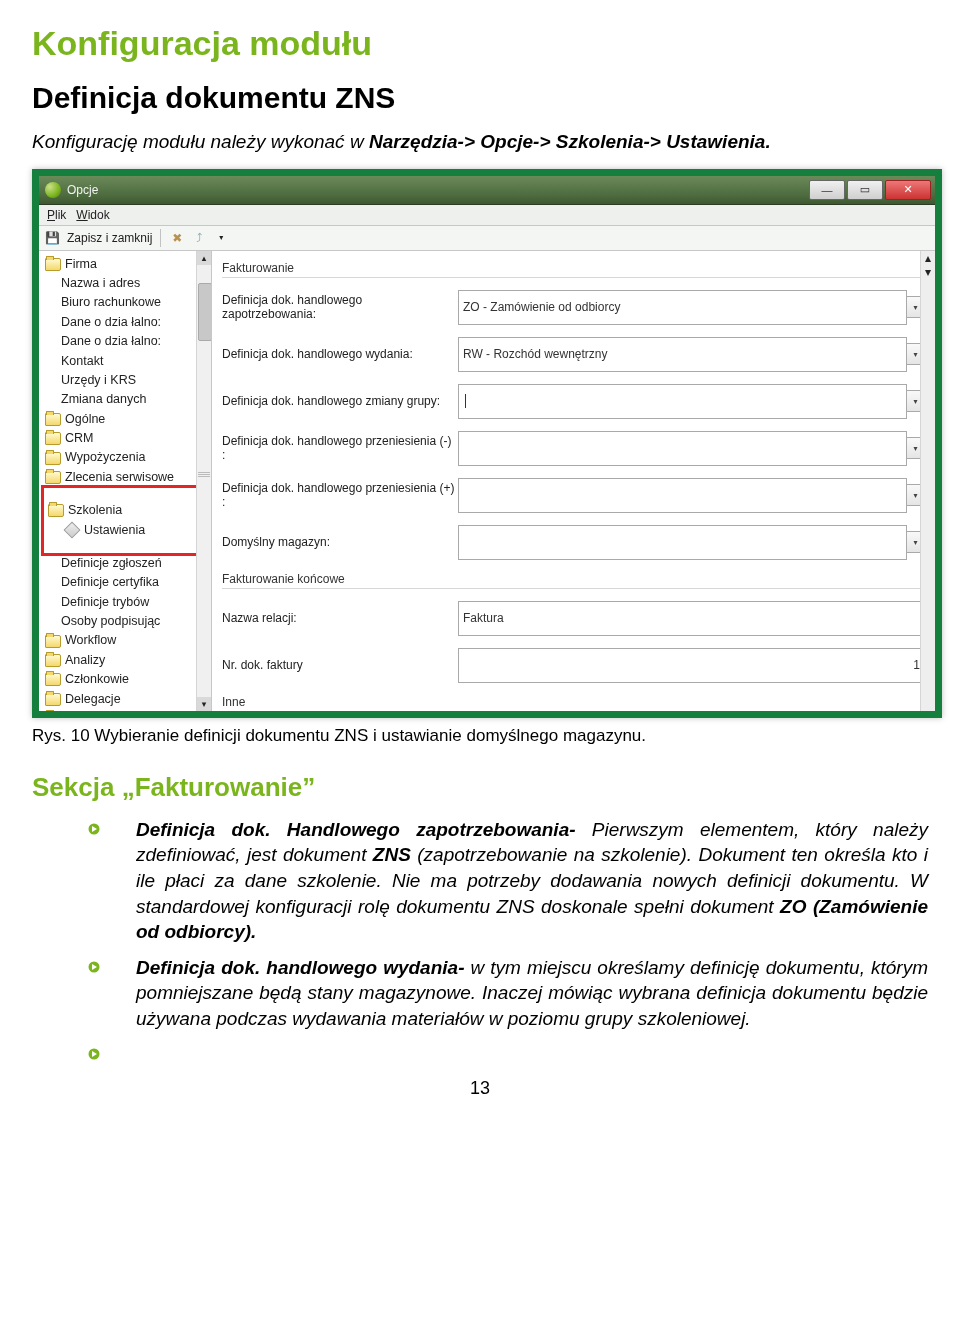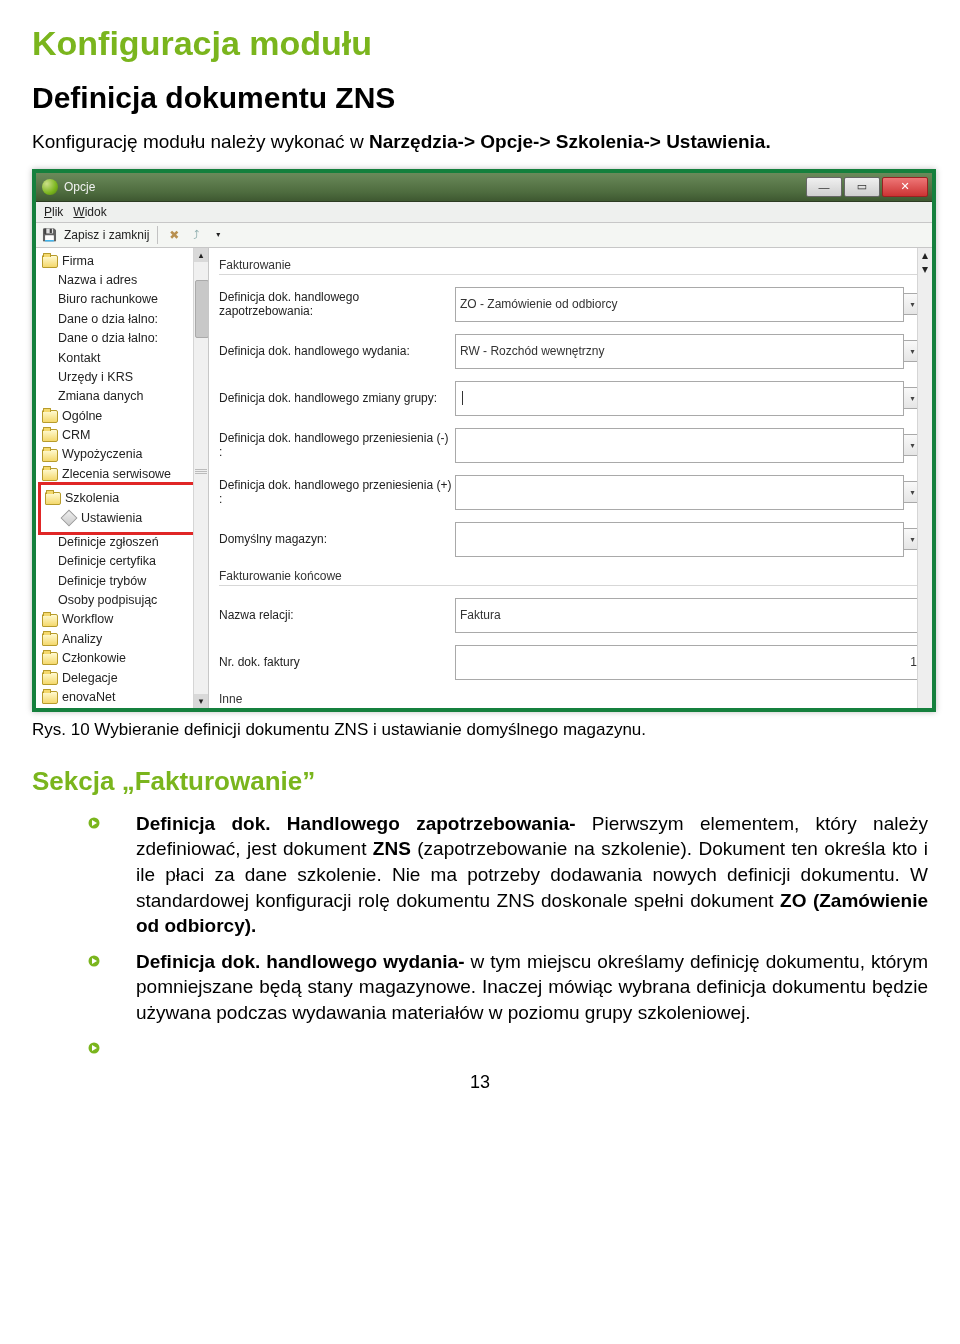--- a/index.html
+++ b/index.html
@@ -27,20 +27,21 @@
     color: #7ab51d;
     font-size: 26px;
     font-weight: bold;
     margin: 26px 0 14px 0;
   }
   p.body {
     font-size: 19px;
     line-height: 1.35;
     text-align: justify;
     margin: 0 0 14px 0;
+    font-style: italic;
   }
   p.caption {
     font-size: 17px;
     text-align: left;
     margin: 8px 0 0 0;
   }
   .bullet-row {
     display: flex;
     align-items: flex-start;
     margin-bottom: 10px;
@@ -57,21 +58,21 @@
   }
   .bold { font-weight: bold; }
   .page-num {
     text-align: center;
     font-size: 18px;
     margin-top: 18px;
   }
 
   
   .win {
-    border: 4px solid #15803d;
+    border: 7px solid #15803d;
     width: 100%;
     box-shadow: 0 0 6px rgba(0,0,0,.25);
     font-family: Tahoma, "Segoe UI", Arial, sans-serif;
     font-size: 12px;
     color: #222;
     background: #fff;
   }
   .titlebar {
     height: 28px;
     background: linear-gradient(#6b8a5a, #4d6b3e 70%, #3e5831);
@@ -160,21 +161,21 @@
   }
   .diamond-icon {
     width:10px; height:10px;
     background: linear-gradient(135deg,#eee,#ccc);
     border:1px solid #999;
     transform: rotate(45deg);
     margin: 0 2px;
   }
   .redbox {
     border: 3px solid #e02626;
-    padding: 4px 0;
+    padding: 13px 0;
     margin: -2px 0;
   }
 
   .rightpane {
     flex:1;
     padding: 8px 10px;
     overflow:hidden;
     position:relative;
   }
   .section-label {

